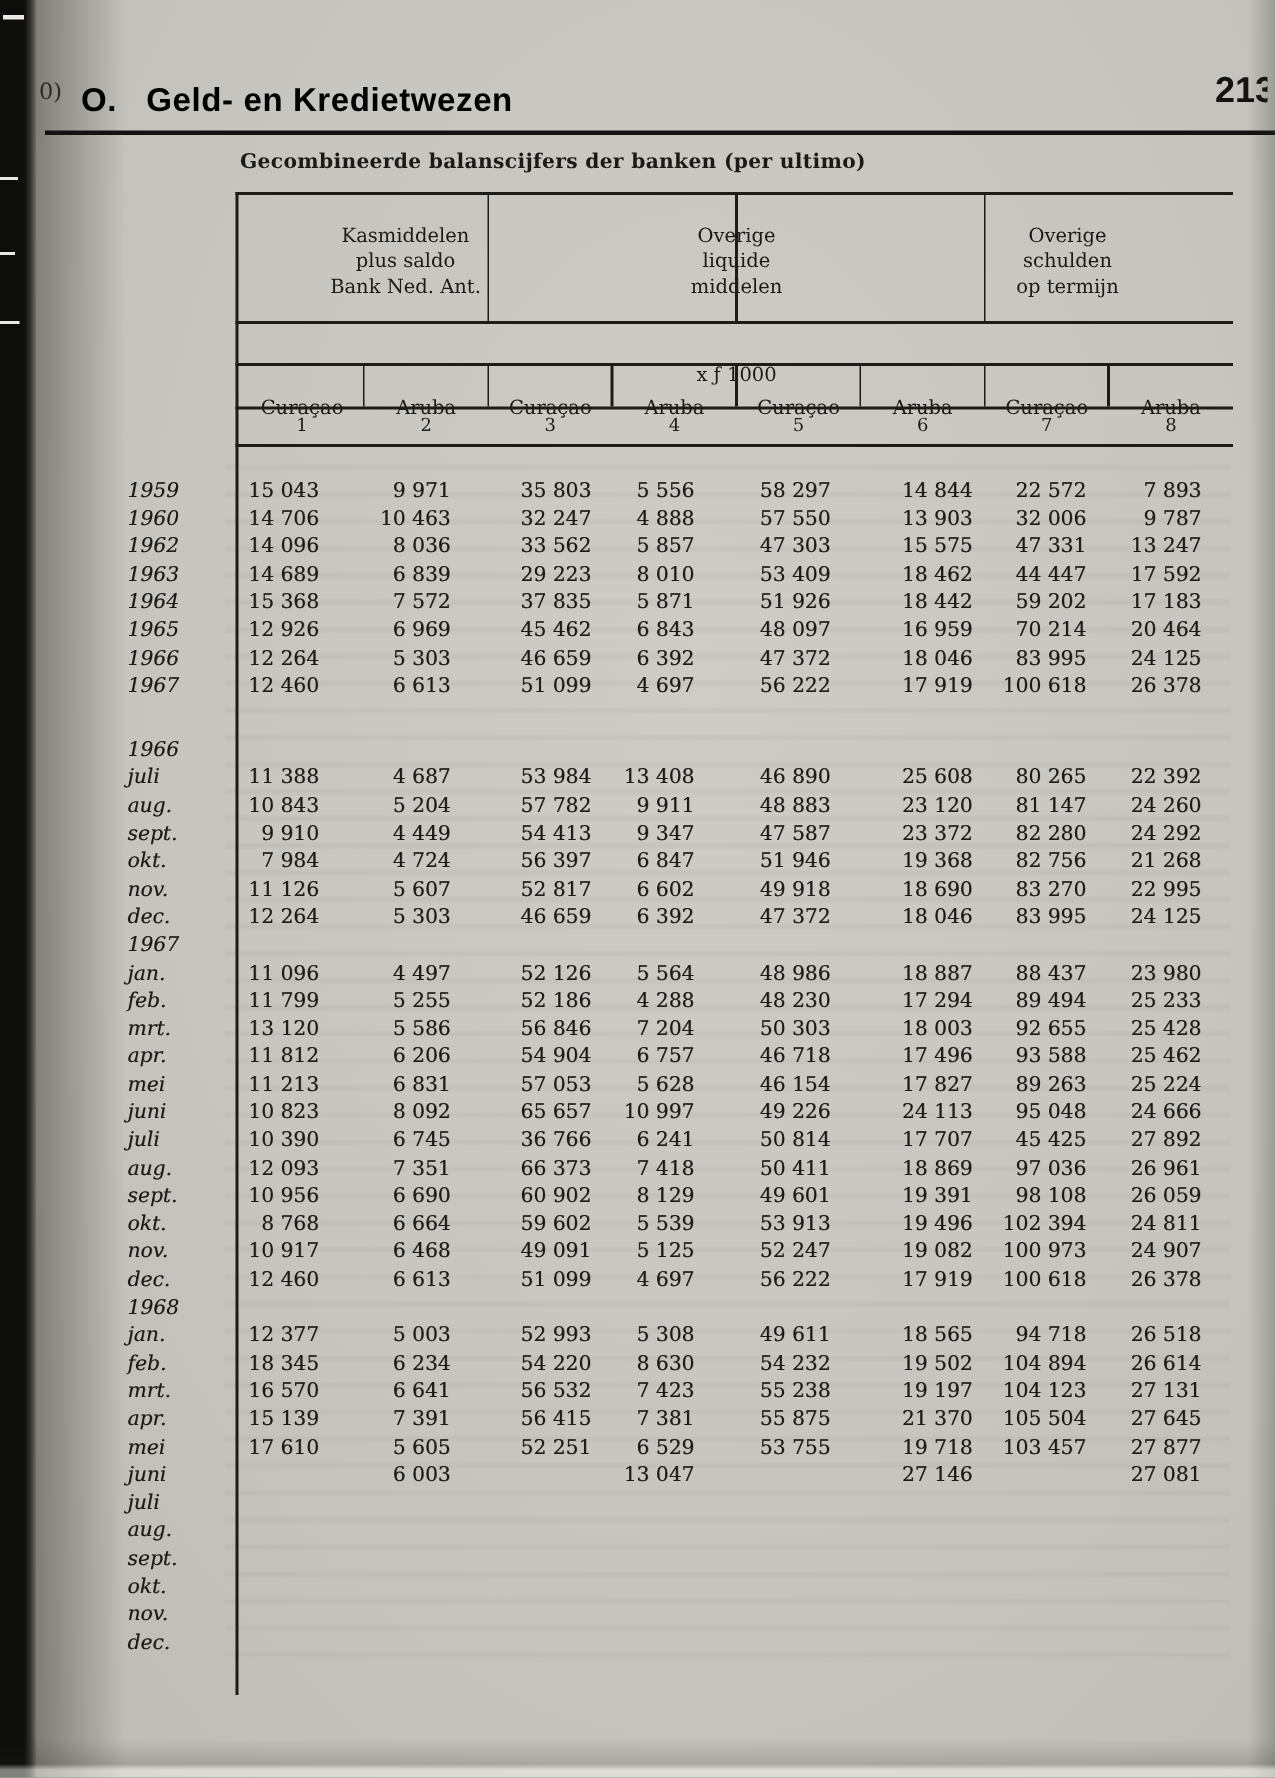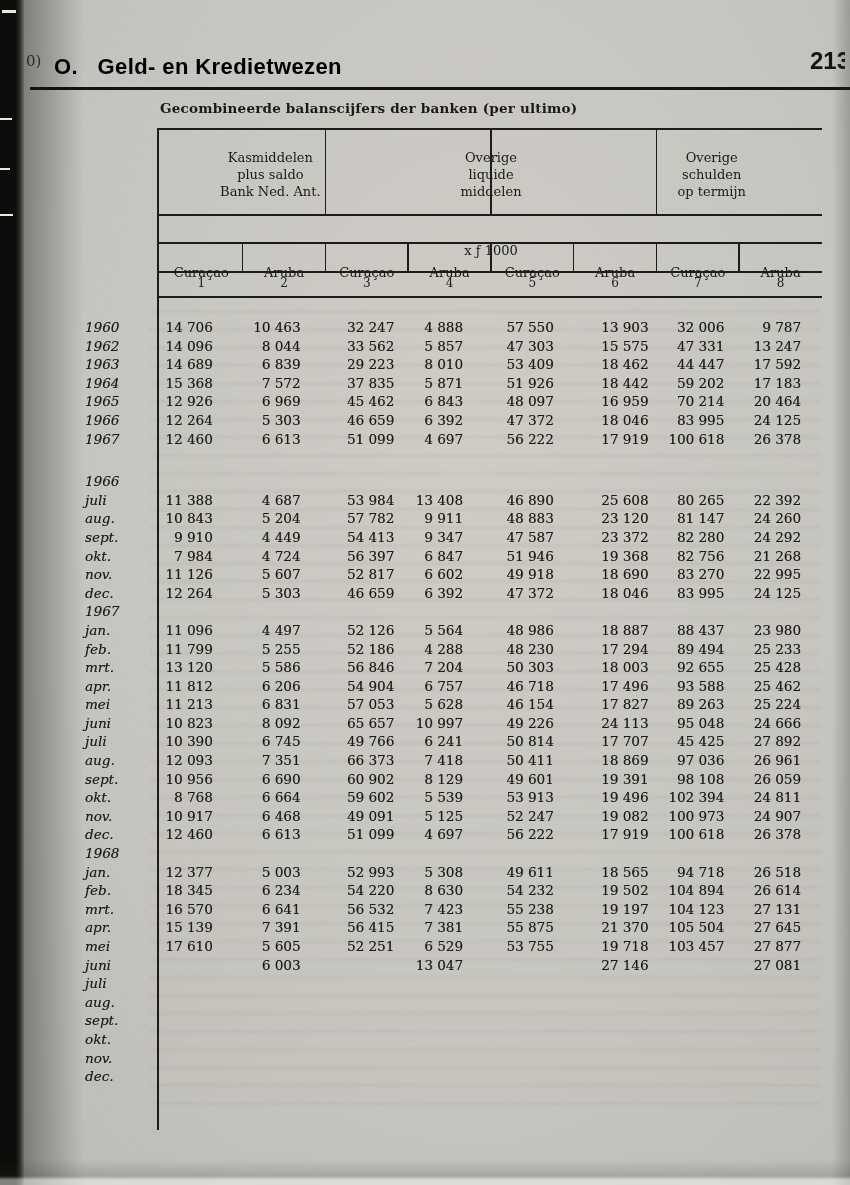--- a/index.html
+++ b/index.html
@@ -156,34 +156,45 @@
 <div class="vr" style="left:241.5px;top:243px;height:28px;"></div>
 <div class="vr" style="left:324.5px;top:243px;height:28px;"></div>
 <div class="vr" style="left:407.3px;top:243px;height:28px;"></div>
 <div class="vr" style="left:490px;top:243px;height:28px;"></div>
 <div class="vr" style="left:572.8px;top:243px;height:28px;"></div>
 <div class="vr" style="left:655.5px;top:243px;height:28px;"></div>
 <div class="vr" style="left:738.3px;top:243px;height:28px;"></div>
 
 <div class="tbody">
     <div class="trow data">
+      <div class="cell label">1959</div>
+      <div class="cell num">15 043</div>
+      <div class="cell num">9 971</div>
+      <div class="cell num">35 803</div>
+      <div class="cell num">5 556</div>
+      <div class="cell num">58 297</div>
+      <div class="cell num">14 844</div>
+      <div class="cell num">22 572</div>
+      <div class="cell num">7 893</div>
+    </div>
+    <div class="trow data">
       <div class="cell label">1960</div>
       <div class="cell num">14 706</div>
       <div class="cell num">10 463</div>
       <div class="cell num">32 247</div>
       <div class="cell num">4 888</div>
       <div class="cell num">57 550</div>
       <div class="cell num">13 903</div>
       <div class="cell num">32 006</div>
       <div class="cell num">9 787</div>
     </div>
     <div class="trow data">
       <div class="cell label">1962</div>
       <div class="cell num">14 096</div>
-      <div class="cell num">8 044</div>
+      <div class="cell num">8 036</div>
       <div class="cell num">33 562</div>
       <div class="cell num">5 857</div>
       <div class="cell num">47 303</div>
       <div class="cell num">15 575</div>
       <div class="cell num">47 331</div>
       <div class="cell num">13 247</div>
     </div>
     <div class="trow data">
       <div class="cell label">1963</div>
       <div class="cell num">14 689</div>
@@ -375,21 +386,21 @@
       <div class="cell num">10 997</div>
       <div class="cell num">49 226</div>
       <div class="cell num">24 113</div>
       <div class="cell num">95 048</div>
       <div class="cell num">24 666</div>
     </div>
     <div class="trow data">
       <div class="cell label">juli</div>
       <div class="cell num">10 390</div>
       <div class="cell num">6 745</div>
-      <div class="cell num">49 766</div>
+      <div class="cell num">36 766</div>
       <div class="cell num">6 241</div>
       <div class="cell num">50 814</div>
       <div class="cell num">17 707</div>
       <div class="cell num">45 425</div>
       <div class="cell num">27 892</div>
     </div>
     <div class="trow data">
       <div class="cell label">aug.</div>
       <div class="cell num">12 093</div>
       <div class="cell num">7 351</div>

